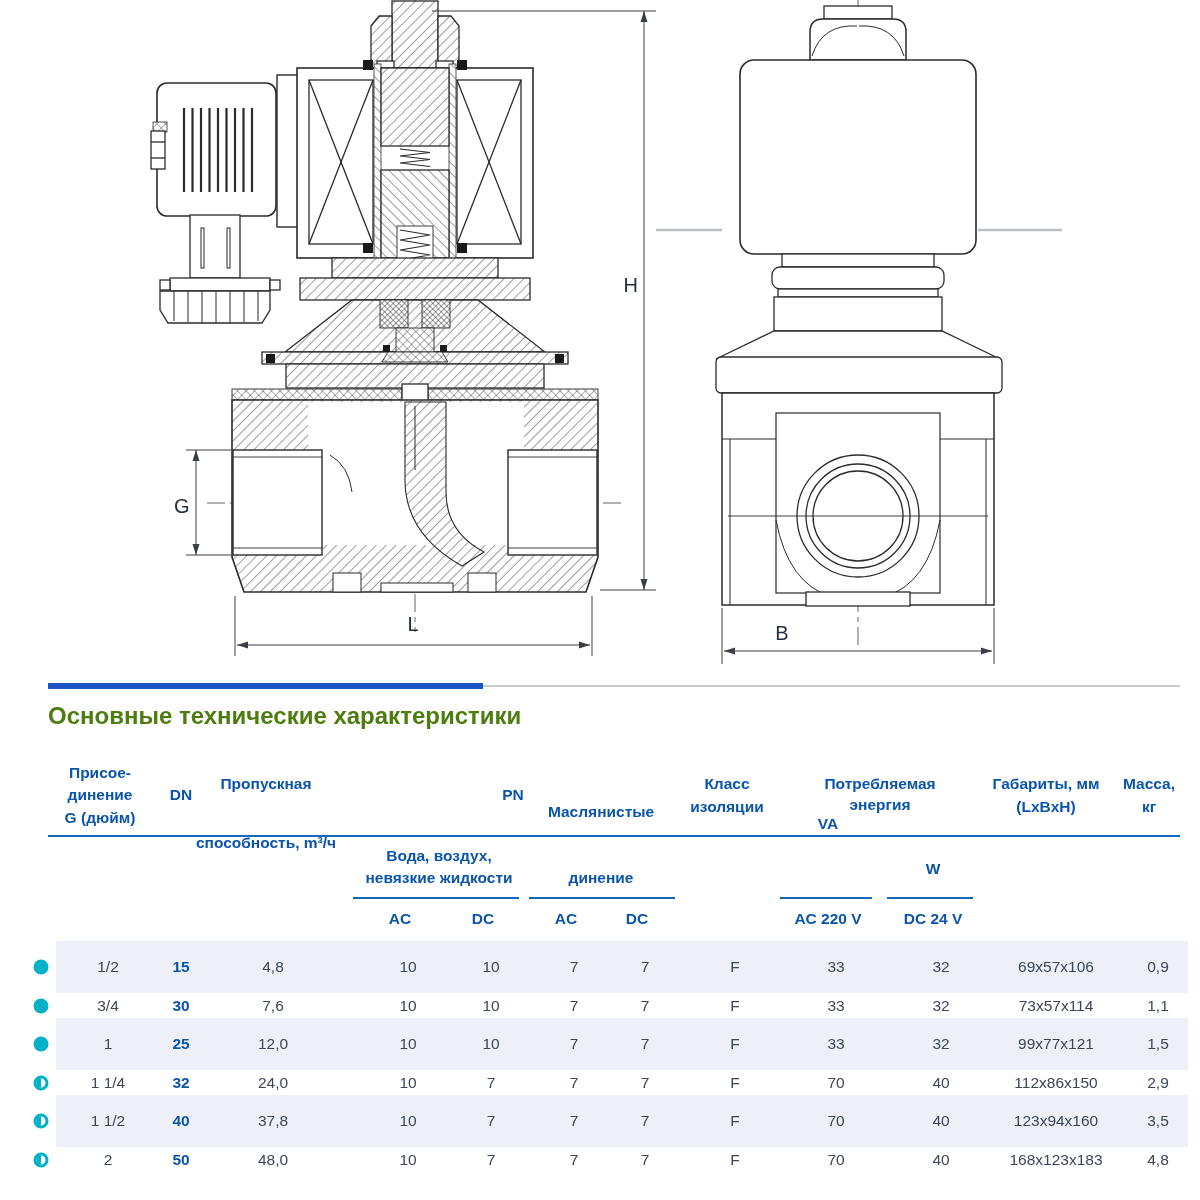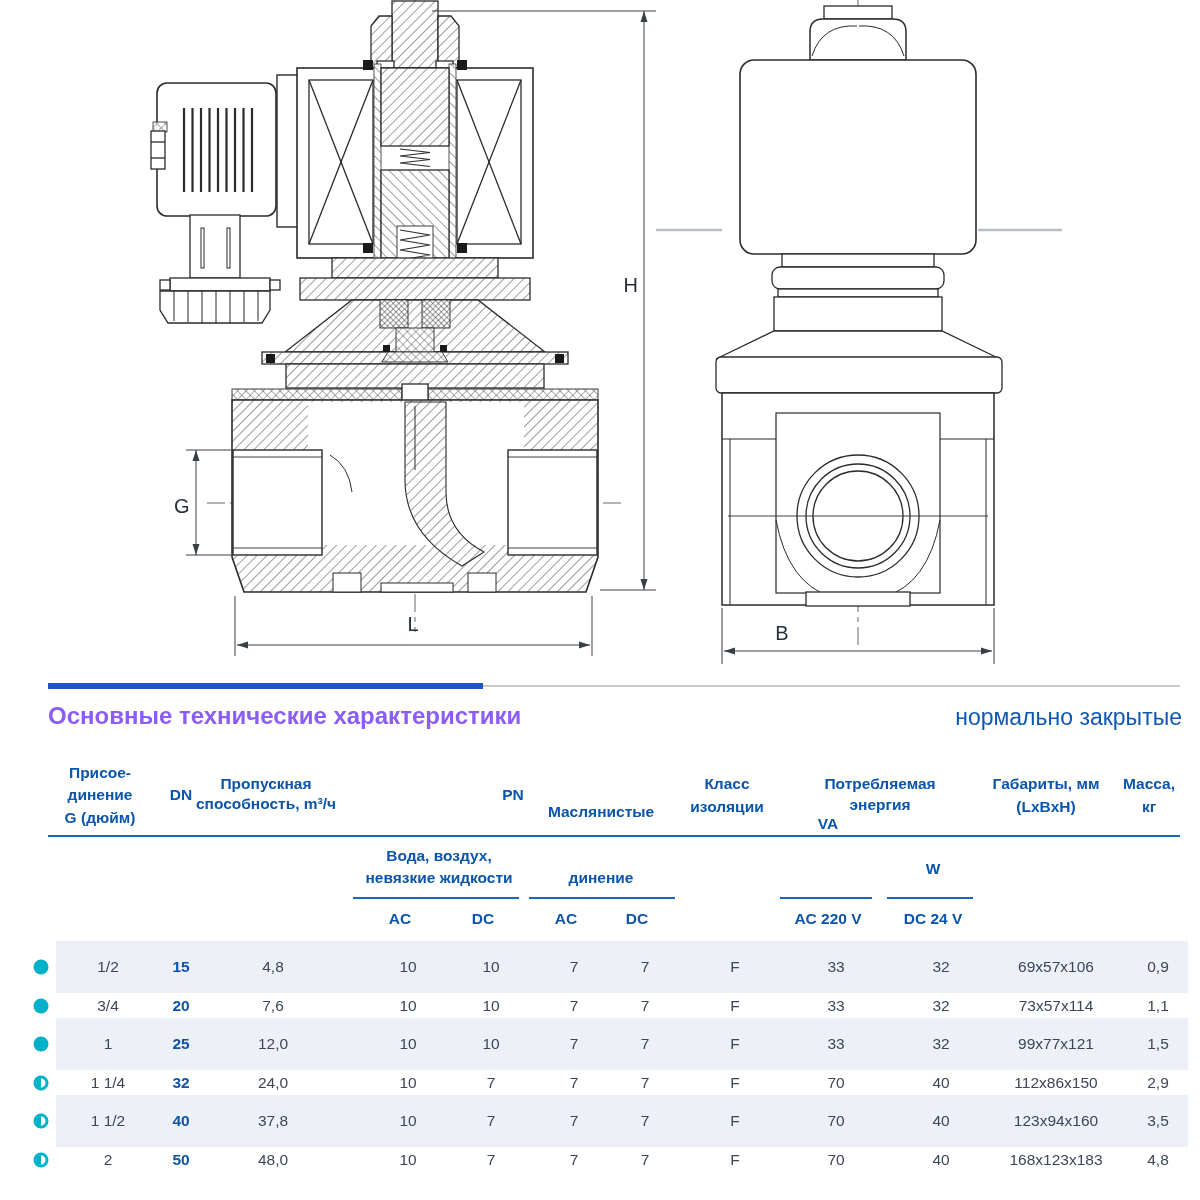--- a/index.html
+++ b/index.html
@@ -5,21 +5,21 @@
   html,body{margin:0;padding:0;background:#fff;}
   #page{position:relative;width:1200px;height:1200px;background:#fff;overflow:hidden;
         font-family:"Liberation Sans",sans-serif;}
   svg text{font-family:"Liberation Sans",sans-serif;}
 
   
   .bar-blue{position:absolute;left:48px;top:683px;width:435px;height:6px;background:#1d55c4;}
   .bar-gray{position:absolute;left:483px;top:685px;width:697px;height:2px;background:#c8cbd0;}
 
   
-  .title{position:absolute;left:48px;top:702px;font-size:24px;font-weight:bold;color:#8b5cf6;white-space:nowrap;}
+  .title{position:absolute;left:48px;top:702px;font-size:24px;font-weight:bold;color:#4d7c0f;white-space:nowrap;}
   .subtitle{position:absolute;right:18px;top:704px;font-size:23px;font-weight:400;color:#0d57b5;white-space:nowrap;}
 
   
   .hl{position:absolute;transform:translate(-50%,-50%);font-size:15.5px;font-weight:bold;
       color:#0a55ab;white-space:nowrap;}
   .rule{position:absolute;background:#1567b8;height:2px;}
 
   
   .trow{position:absolute;left:8px;width:1200px;height:52px;}
   .trow.shade::before{content:"";position:absolute;left:48px;width:1132px;top:0;bottom:0;background:#edf1f7;}
@@ -230,29 +230,28 @@
       <text x="638" y="292" text-anchor="end">H</text>
       <text x="174" y="513" text-anchor="start">G</text>
       <text x="413" y="631" text-anchor="middle">L</text>
       <text x="782" y="640" text-anchor="middle">B</text>
     </g>
   </svg>
 
   <div class="bar-blue"></div>
   <div class="bar-gray"></div>
   <div class="title">Основные технические характеристики</div>
-  <div class="subtitle">нормально закрытые</div>
 
   <div>
     <span class="hl" style="left:100px;top:773px">Присое-</span>
     <span class="hl" style="left:100px;top:795px">динение</span>
     <span class="hl" style="left:100px;top:818px">G (дюйм)</span>
     <span class="hl" style="left:181px;top:795px">DN</span>
     <span class="hl" style="left:266px;top:784px">Пропускная</span>
-    <span class="hl" style="left:266px;top:804px">способность, m³/ч</span>
+    <span class="hl" style="left:266px;top:843px">способность, m³/ч</span>
     <span class="hl" style="left:513px;top:795px">PN</span>
     <span class="hl" style="left:727px;top:784px">Класс</span>
     <span class="hl" style="left:727px;top:807px">изоляции</span>
     <span class="hl" style="left:880px;top:784px">Потребляемая</span>
     <span class="hl" style="left:880px;top:805px">энергия</span>
     <span class="hl" style="left:1046px;top:784px">Габариты, мм</span>
     <span class="hl" style="left:1046px;top:807px">(LxBxH)</span>
     <span class="hl" style="left:1149px;top:784px">Масса,</span>
     <span class="hl" style="left:1149px;top:807px">кг</span>
 
@@ -289,21 +288,21 @@
     <span class="cell c4">7</span>
     <span class="cell cins">F</span>
     <span class="cell cva">33</span>
     <span class="cell cw">32</span>
     <span class="cell cdims">69x57x106</span>
     <span class="cell cmass">0,9</span>
   </div>
   <div class="trow" style="top:980px">
     <span class="marker full"></span>
     <span class="cell cg">3/4</span>
-    <span class="cell cdn dn">20</span>
+    <span class="cell cdn dn">30</span>
     <span class="cell cflow">7,6</span>
     <span class="cell c1">10</span>
     <span class="cell c2">10</span>
     <span class="cell c3">7</span>
     <span class="cell c4">7</span>
     <span class="cell cins">F</span>
     <span class="cell cva">33</span>
     <span class="cell cw">32</span>
     <span class="cell cdims">73x57x114</span>
     <span class="cell cmass">1,1</span>

